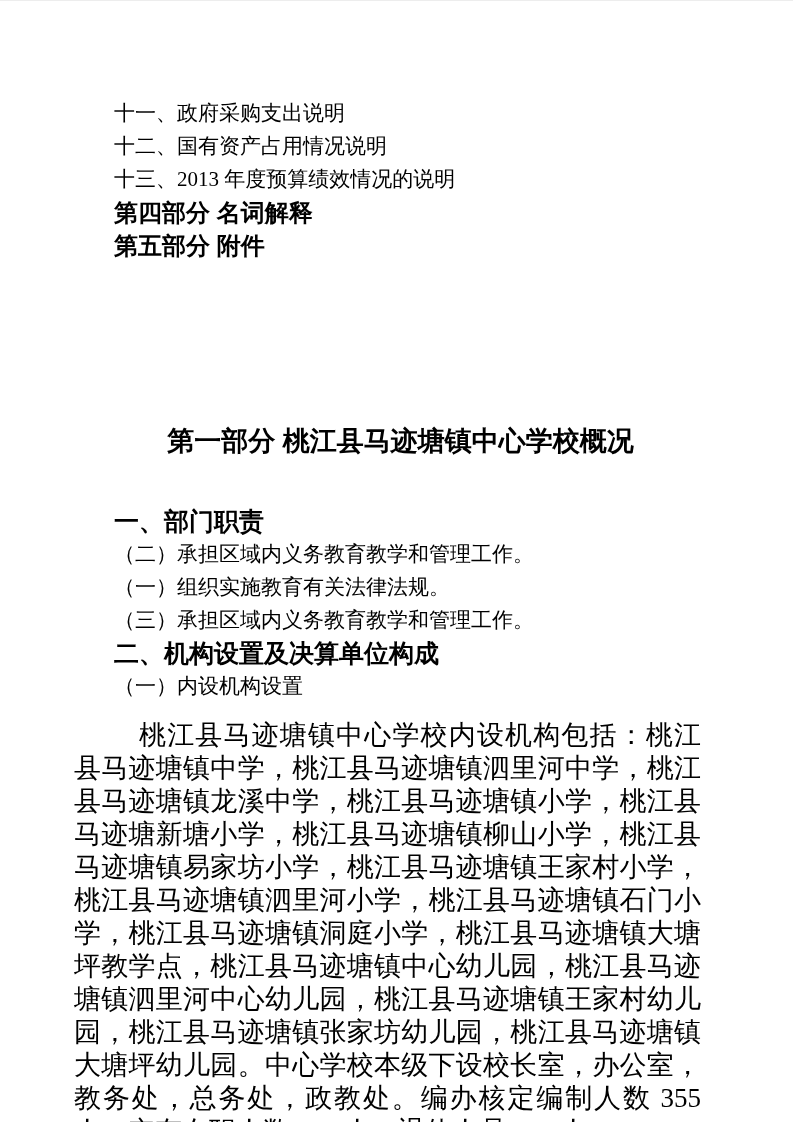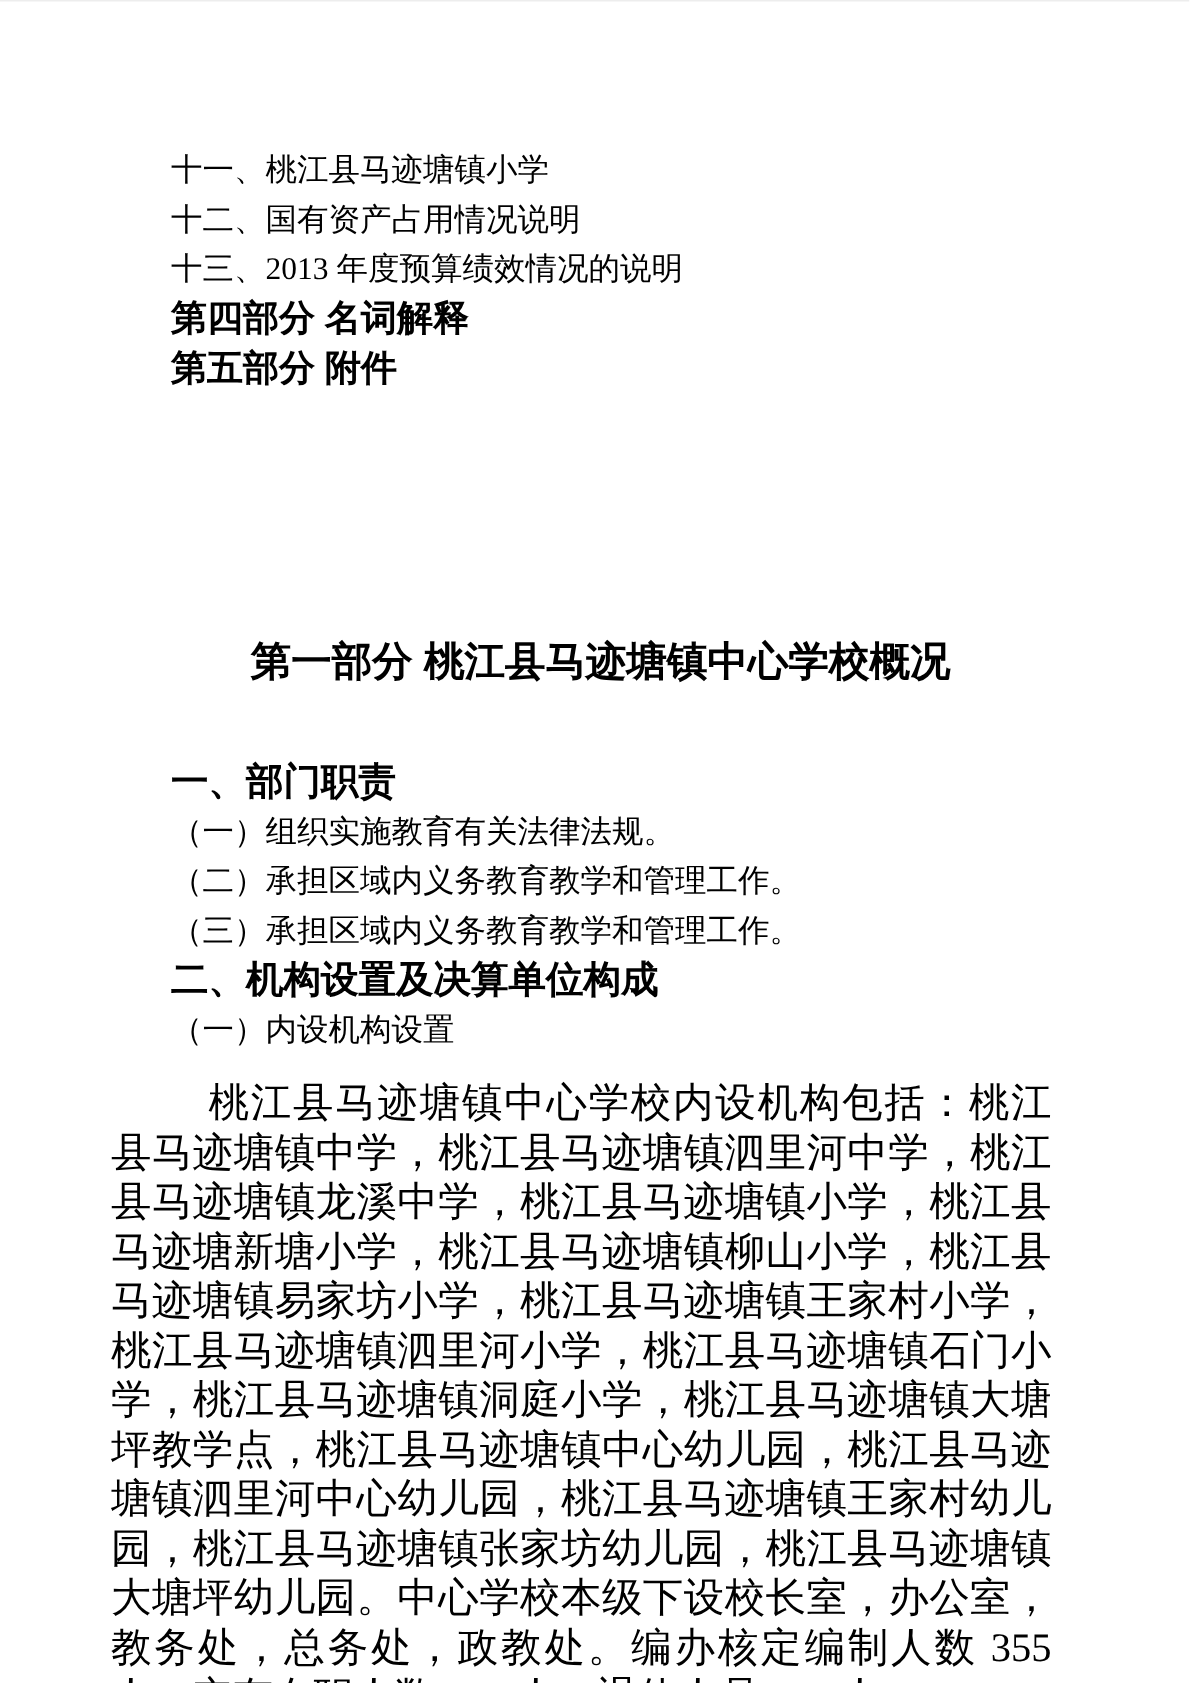--- a/index.html
+++ b/index.html
@@ -59,37 +59,37 @@
     text-indent: 65px;
   }
 </style>
 </head>
 <body>
 
 <div class="page">
   <div class="content">
 
     <div>
-      <div class="line indent">十一、桃江县马迹塘镇小学</div>
+      <div class="line indent">十一、政府采购支出说明</div>
       <div class="line indent">十二、国有资产占用情况说明</div>
       <div class="line indent">十三、2013 年度预算绩效情况的说明</div>
       <div class="line indent part-heading">第四部分  名词解释</div>
       <div class="line indent part-heading">第五部分  附件</div>
     </div>
 
     <div class="spacer-a"></div>
 
     <h1 class="doc-title">第一部分  桃江县马迹塘镇中心学校概况</h1>
 
     <div class="spacer-b"></div>
 
     <div>
       <div class="line indent section-heading">一、部门职责</div>
+      <div class="line indent">（二）承担区域内义务教育教学和管理工作。</div>
       <div class="line indent">（一）组织实施教育有关法律法规。</div>
-      <div class="line indent">（二）承担区域内义务教育教学和管理工作。</div>
       <div class="line indent">（三）承担区域内义务教育教学和管理工作。</div>
       <div class="line indent section-heading">二、机构设置及决算单位构成</div>
       <div class="line indent">（一）内设机构设置</div>
     </div>
 
     <p class="body-para">桃江县马迹塘镇中心学校内设机构包括：桃江县马迹塘镇中学，桃江县马迹塘镇泗里河中学，桃江县马迹塘镇龙溪中学，桃江县马迹塘镇小学，桃江县马迹塘新塘小学，桃江县马迹塘镇柳山小学，桃江县马迹塘镇易家坊小学，桃江县马迹塘镇王家村小学，桃江县马迹塘镇泗里河小学，桃江县马迹塘镇石门小学，桃江县马迹塘镇洞庭小学，桃江县马迹塘镇大塘坪教学点，桃江县马迹塘镇中心幼儿园，桃江县马迹塘镇泗里河中心幼儿园，桃江县马迹塘镇王家村幼儿园，桃江县马迹塘镇张家坊幼儿园，桃江县马迹塘镇大塘坪幼儿园。中心学校本级下设校长室，办公室，教务处，总务处，政教处。编办核定编制人数 355 人，实有在职人数 346 人，退休人员 272 人。</p>
 
   </div>
 </div>
 

